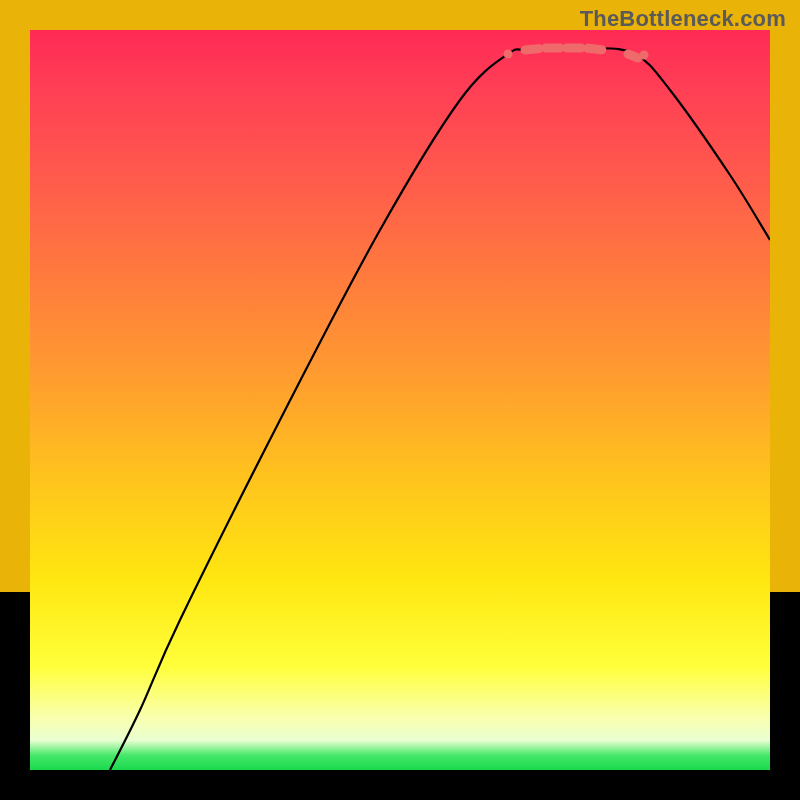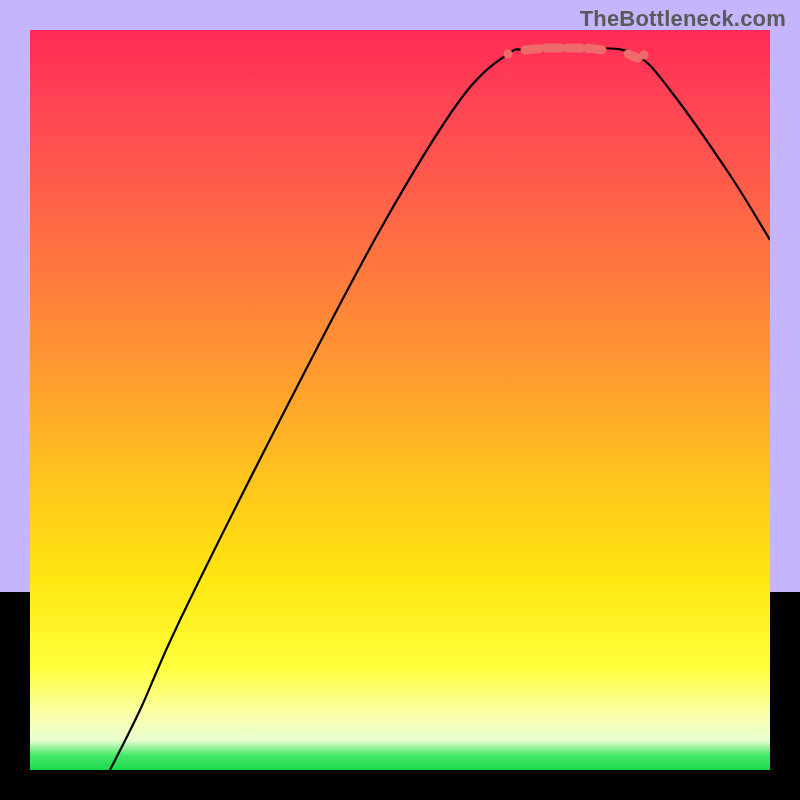--- a/index.html
+++ b/index.html
@@ -10,21 +10,21 @@
     height: 800px;
     position: relative;
     font-family: Arial, Helvetica, sans-serif;
   }
   .frame {
     position: absolute;
     top: 0;
     left: 0;
     width: 800px;
     height: 592px;
-    background: #c4b5fd;
+    background: #eab308;
   }
   .watermark {
     position: absolute;
     top: 6px;
     right: 14px;
     color: #5a5a5a;
     font-size: 22px;
     font-weight: 600;
     letter-spacing: 0.2px;
   }

